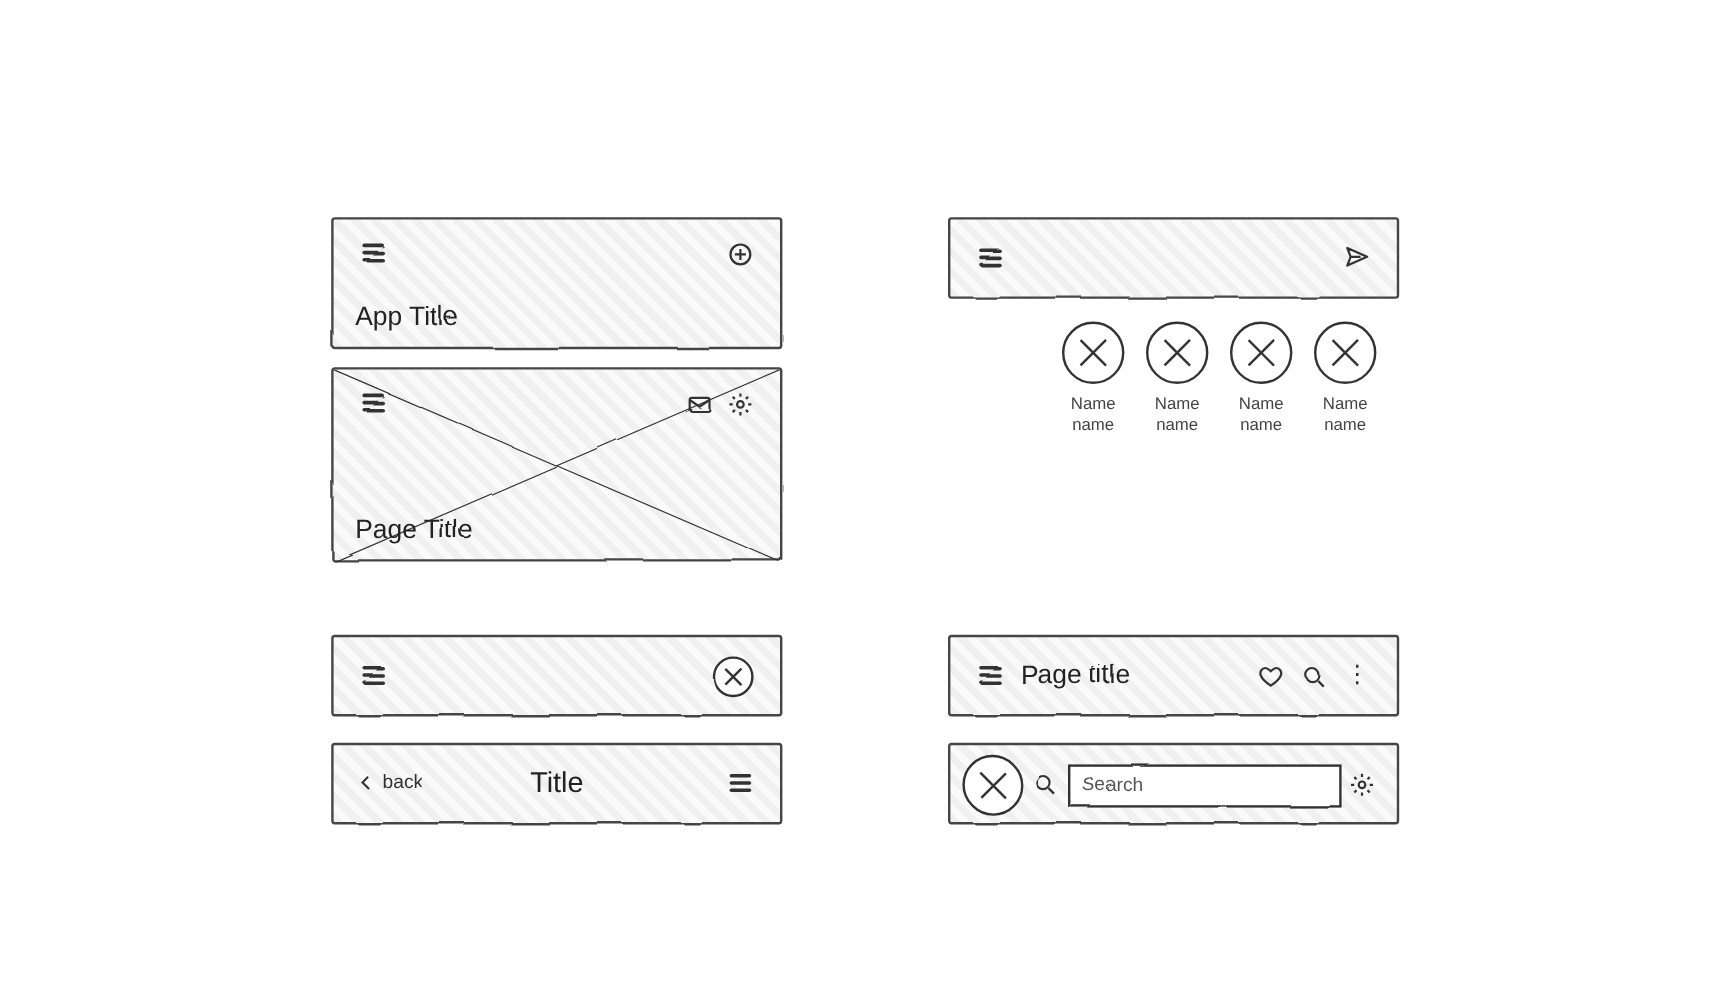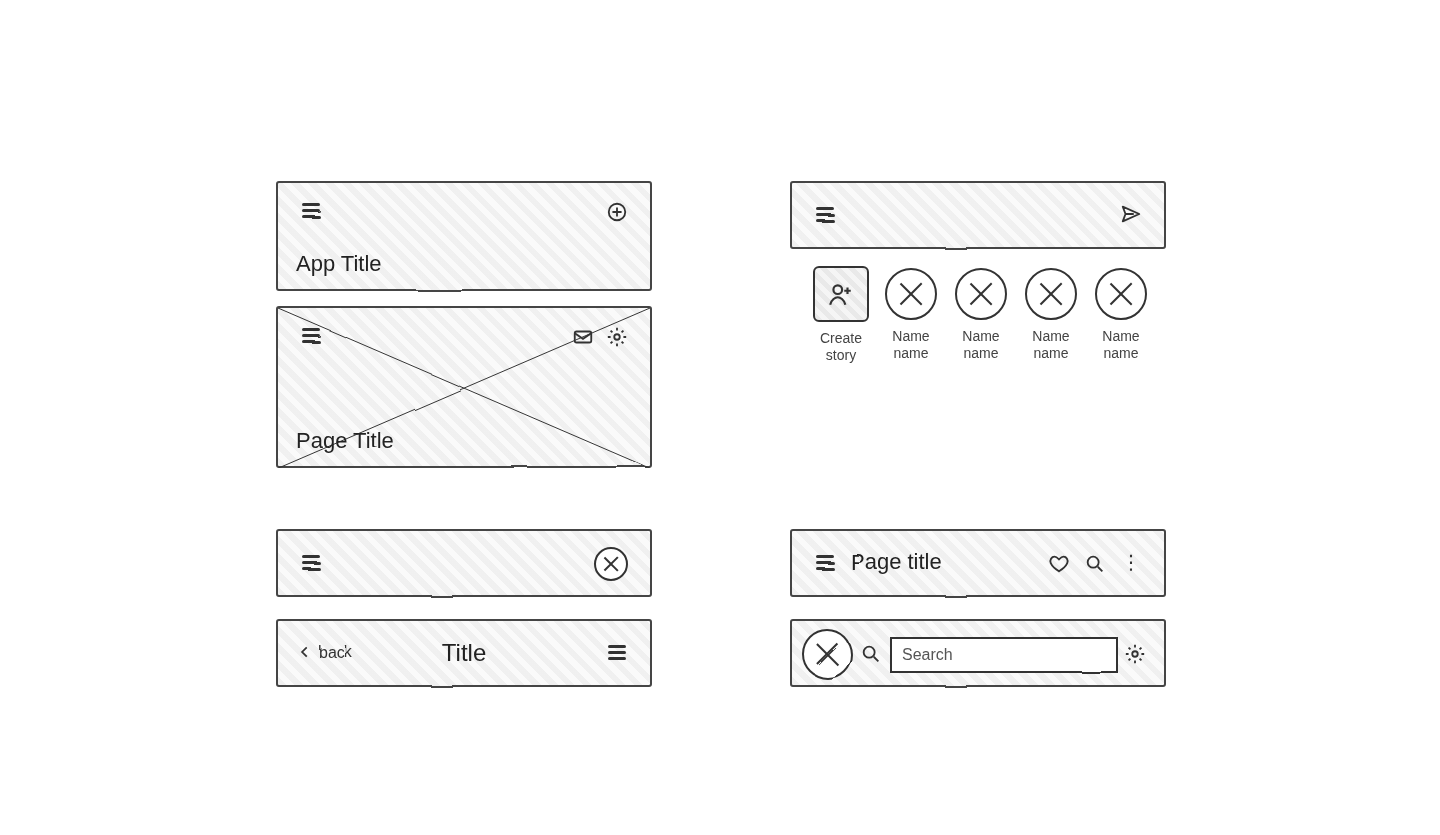--- a/index.html
+++ b/index.html
@@ -192,30 +192,20 @@
     <span class="icon" style="left:22px; top:22px;">
       <span class="hamburger"></span>
     </span>
     <span class="icon" style="right:22px; top:20px;">
       <svg viewBox="0 0 24 24">
           <path d="M3 20l18-8L3 4l3 8-3 8z M6 12h9" fill="none" stroke="#333" stroke-width="2" stroke-linejoin="round"></path>
         </svg>
     </span>
   </div>
 
-  <div class="story-col" style="left:807px; top:250px;">
-    <div class="create-tile">
-      <svg width="26" height="26" viewBox="0 0 24 24">
-          <circle cx="9" cy="8" r="4" fill="none" stroke="#333" stroke-width="2"></circle>
-          <path d="M2 22c1-5 5-7 7-7s6 2 7 7" fill="none" stroke="#333" stroke-width="2"></path>
-          <path d="M18 6v6M15 9h6" stroke="#333" stroke-width="2"></path>
-        </svg>
-    </div>
-    <div class="lbl">Create story</div>
-  </div>
 
   <div class="story-col" style="left:877px; top:250px;">
     <div class="avatar-x"></div>
     <div class="lbl">Name name</div>
   </div>
   <div class="story-col" style="left:947px; top:250px;">
     <div class="avatar-x"></div>
     <div class="lbl">Name name</div>
   </div>
   <div class="story-col" style="left:1017px; top:250px;">

